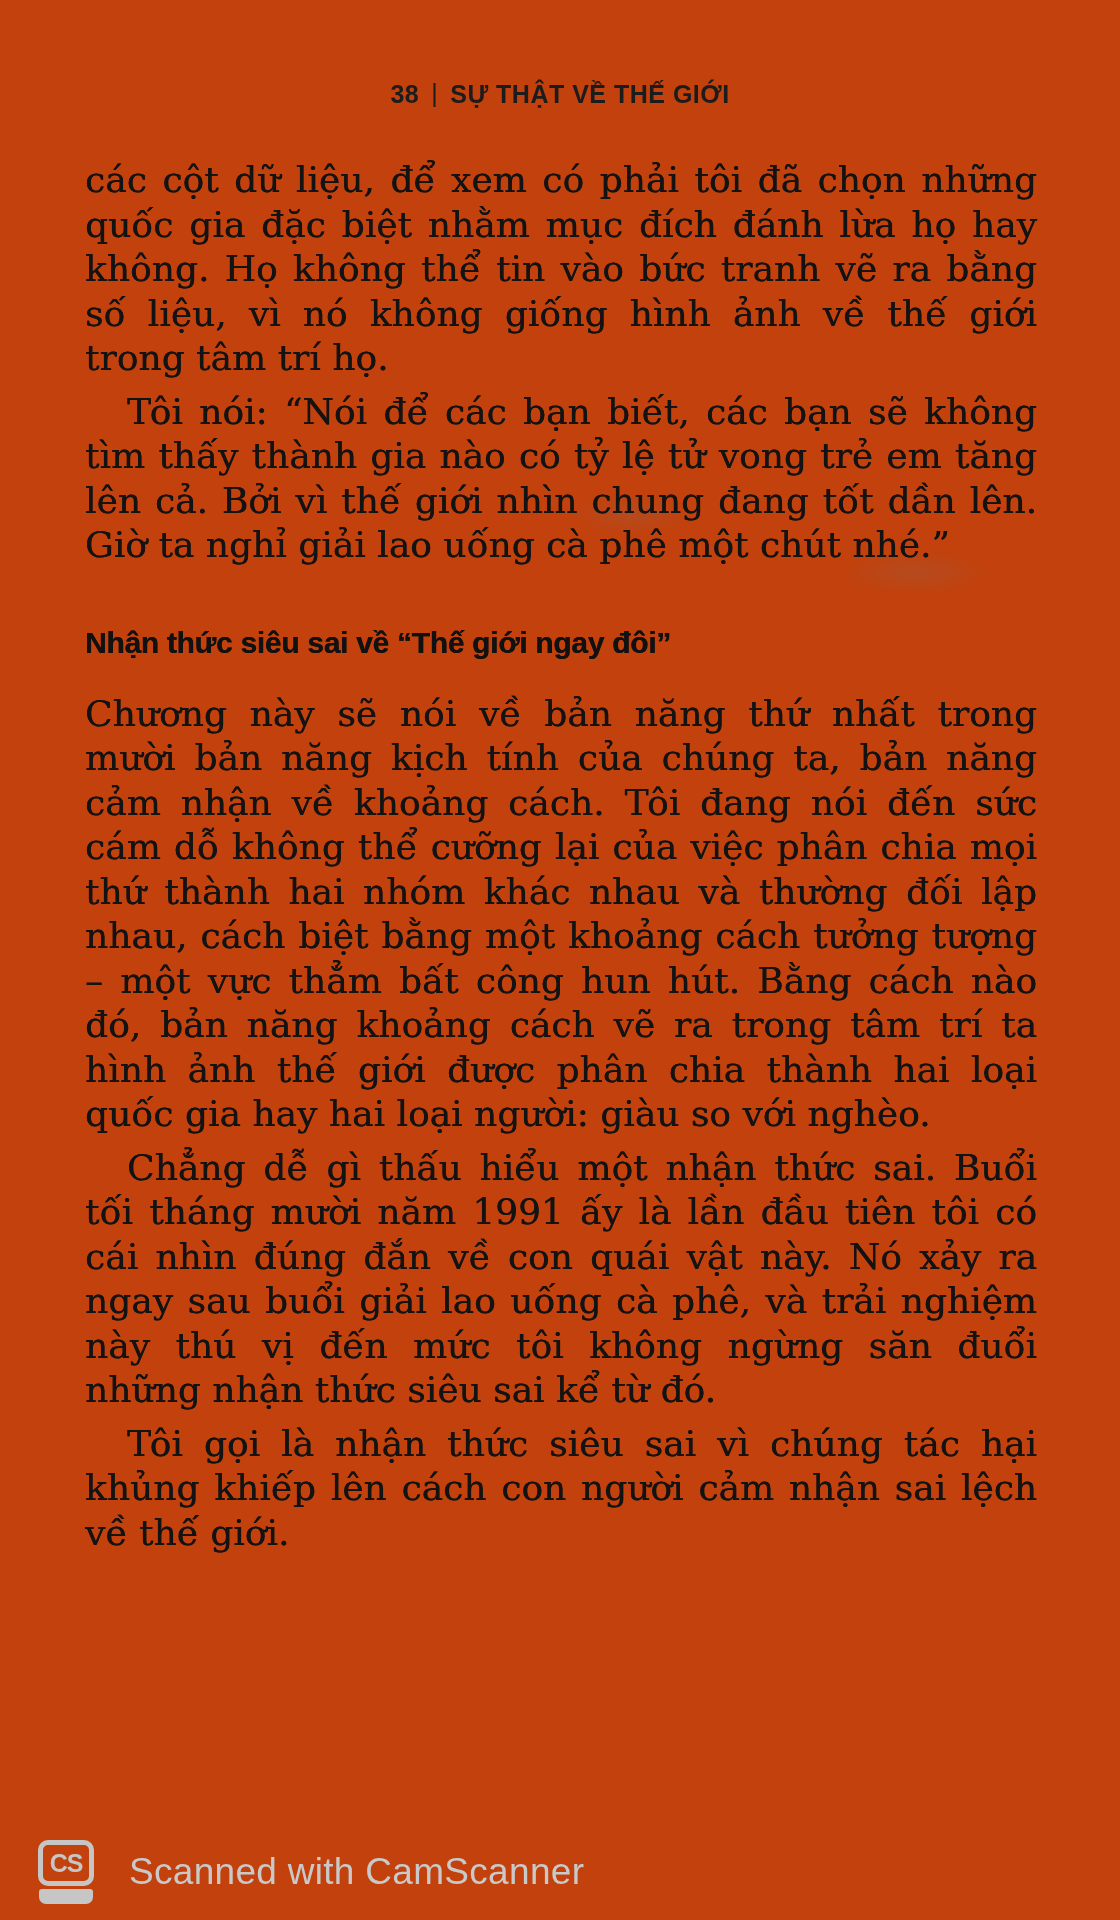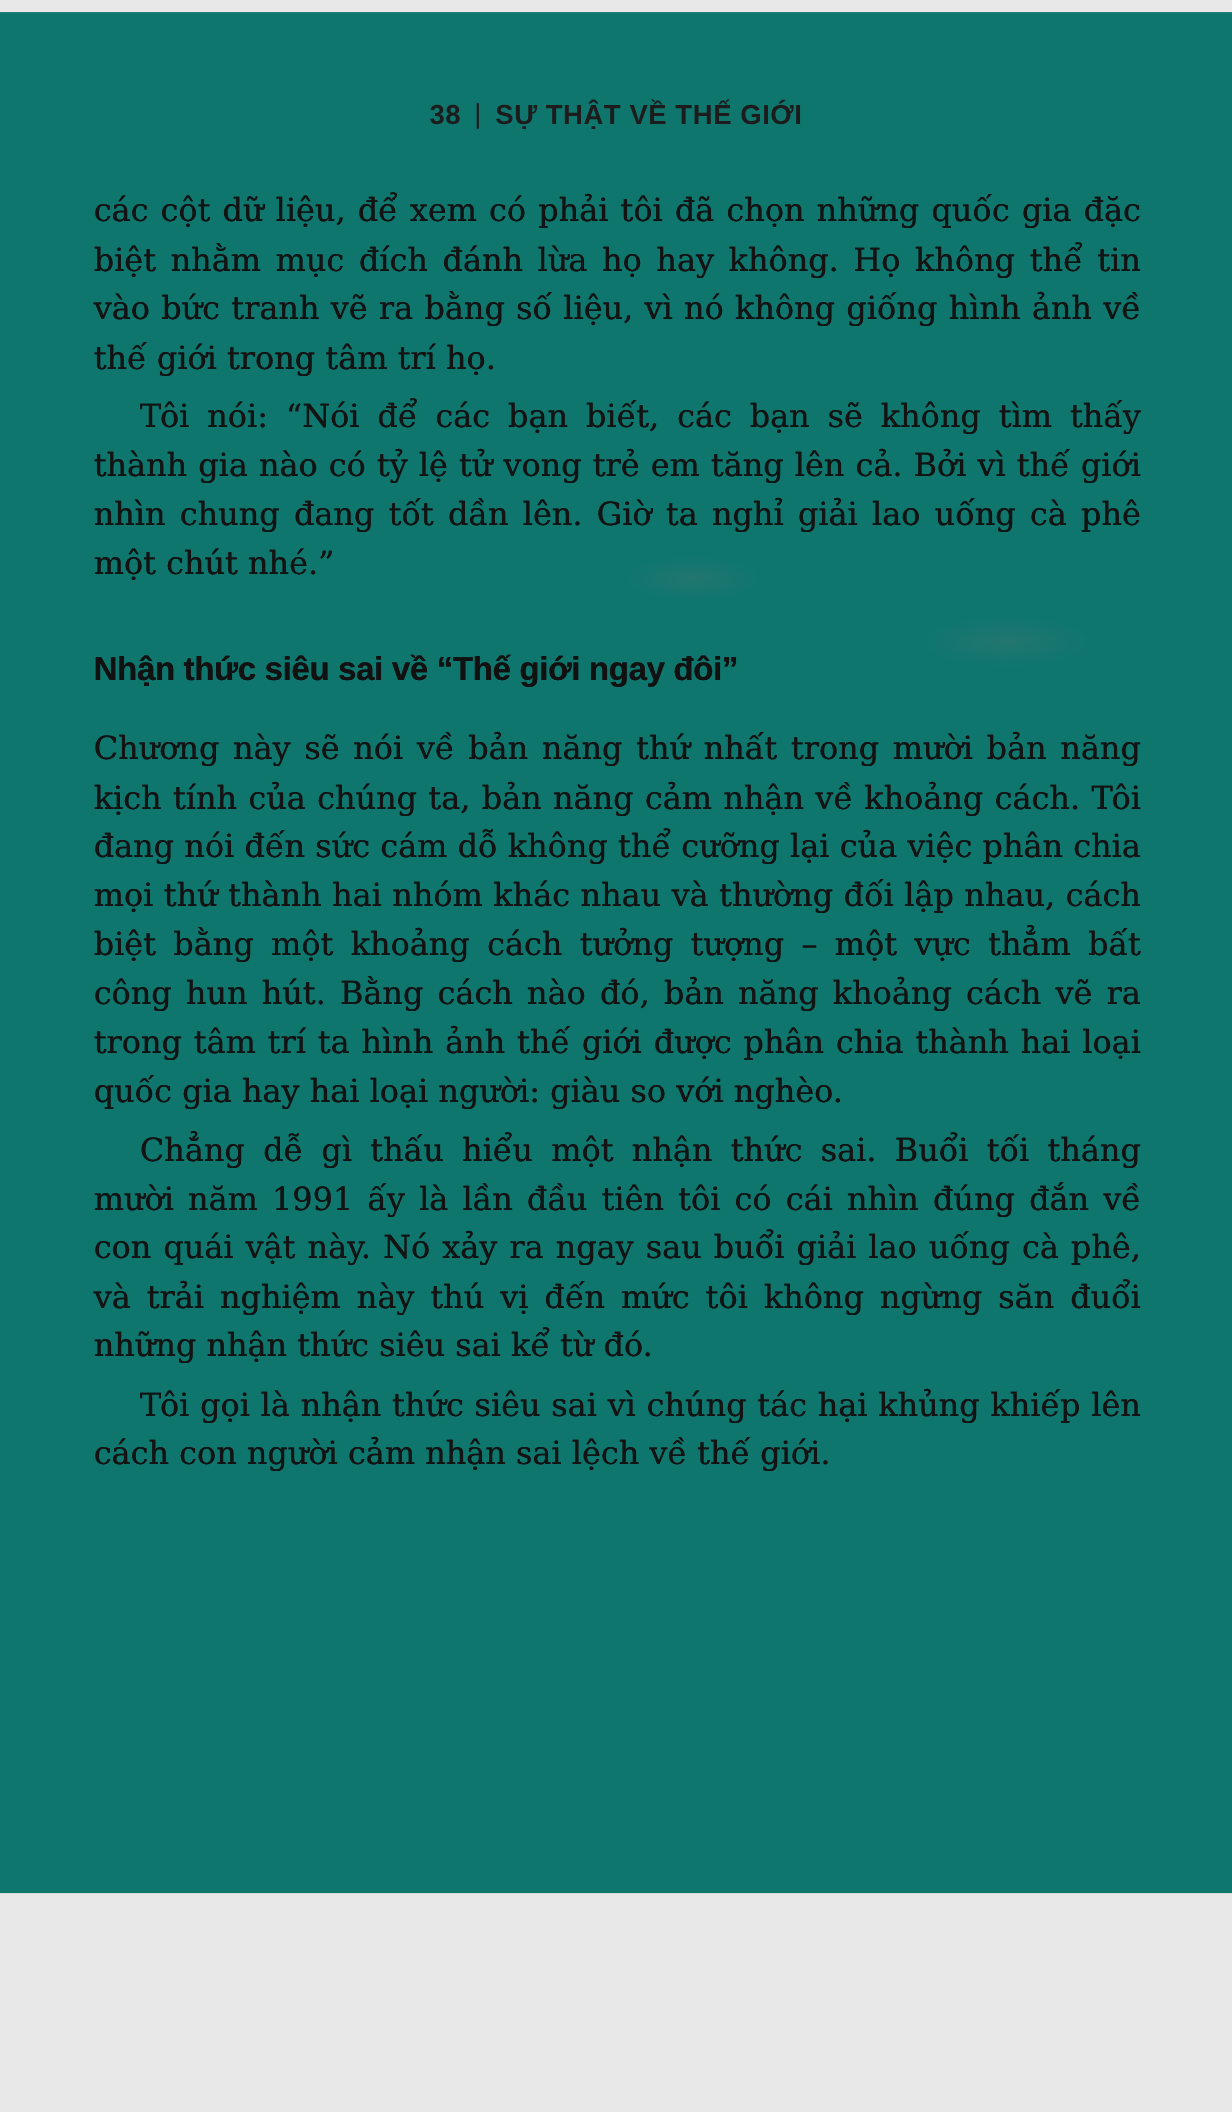--- a/index.html
+++ b/index.html
@@ -1,21 +1,21 @@
 <!DOCTYPE html>
 <html><head>
 <meta charset="utf-8">
 <style>
   html, body { margin: 0; padding: 0; background: #e8e8e8; }
   .page {
     position: relative;
     width: 1120px;
-    height: 1710px;
-    margin: 11px auto;
-    background: #0f766e;
+    height: 1920px;
+    margin: 0 auto;
+    background: #c2410c;
     overflow: hidden;
     color: #131313;
   }
   .running-head {
     position: absolute;
     top: 80px;
     left: 0;
     width: 100%;
     text-align: center;
     font-family: "Liberation Sans", sans-serif;
@@ -32,21 +32,21 @@
     top: -1px;
   }
   .content {
     position: absolute;
     left: 85px;
     top: 158px;
     width: 952px;
   }
   .body-par {
     font-family: "DejaVu Serif", serif;
-    font-size: 29px;
+    font-size: 36px;
     line-height: 44.5px;
     text-align: justify;
     margin: 0 0 9px 0;
     color: #131313;
     text-shadow: 0.35px 0 0 #131313;
   }
   .indent { text-indent: 42px; }
   .section-heading {
     font-family: "Liberation Sans", sans-serif;
     font-weight: 700;
@@ -63,21 +63,21 @@
     pointer-events: none;
   }
   .smudge-1 { left: 570px; top: 495px; width: 120px; height: 40px; }
   .smudge-2 { left: 840px; top: 550px; width: 150px; height: 45px; }
   .footer {
     position: absolute;
     left: 38px;
     top: 1840px;
     display: flex;
     align-items: center;
-    gap: 16px;
+    gap: 35px;
   }
   .cs-logo {
     position: relative;
     width: 56px;
     height: 64px;
     flex: 0 0 auto;
   }
   .cs-logo-box {
     box-sizing: border-box;
     width: 56px;

